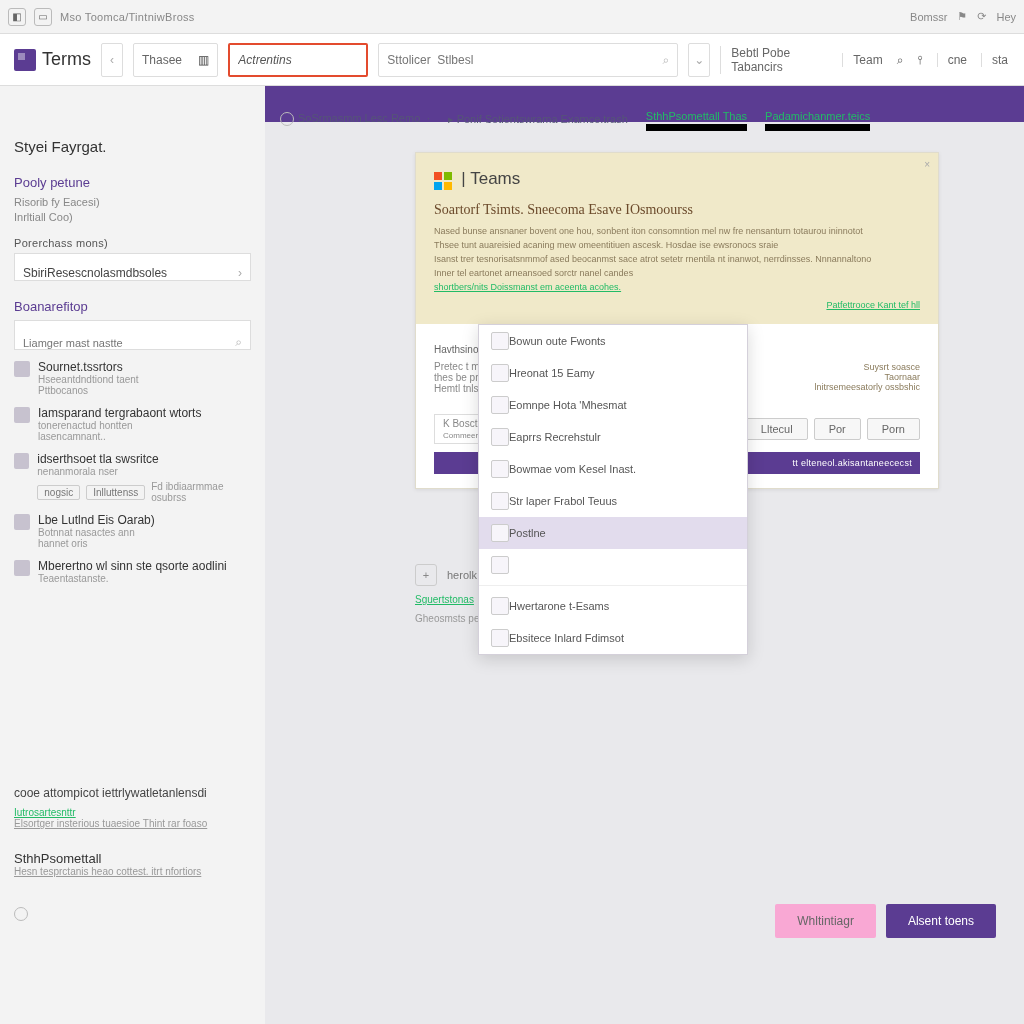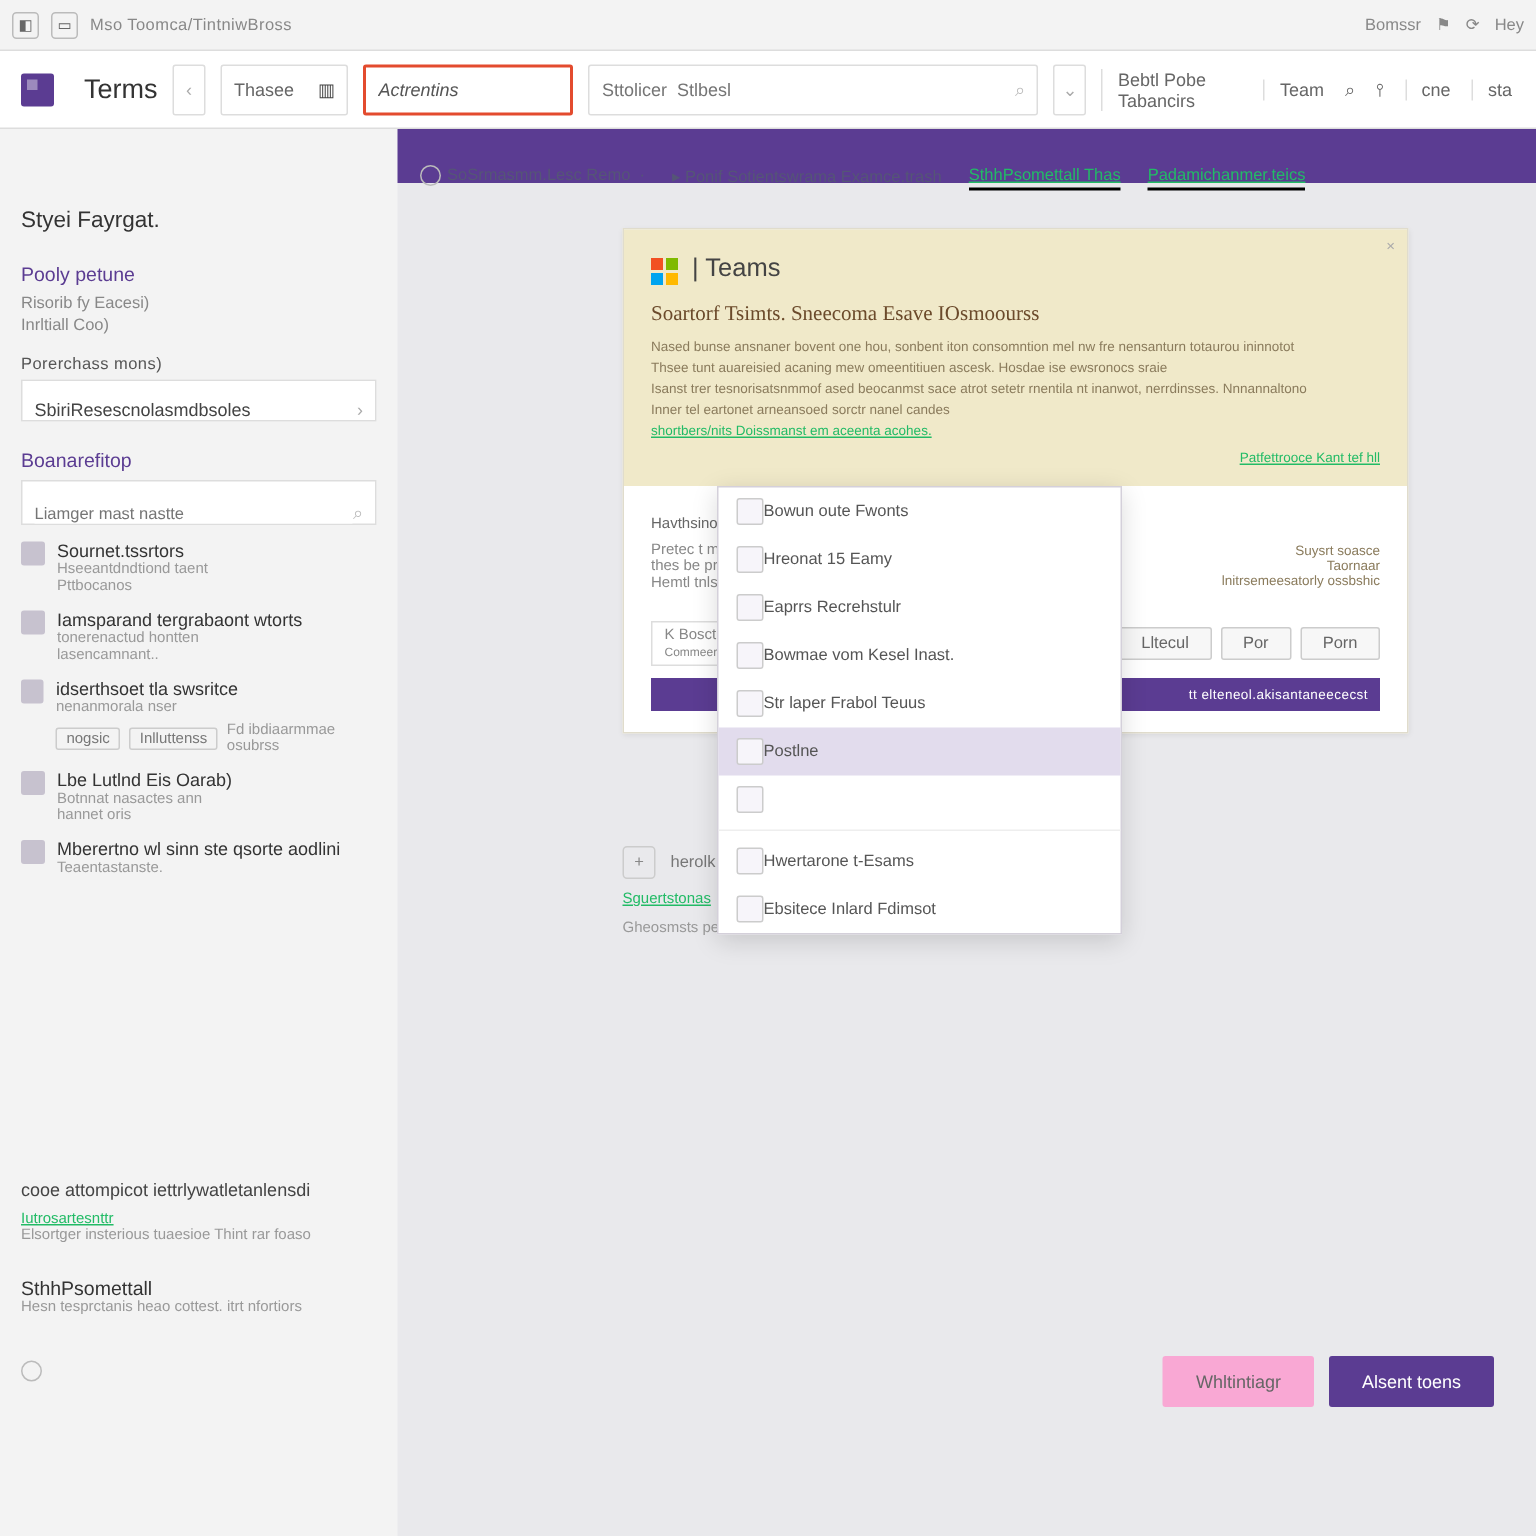--- a/index.html
+++ b/index.html
@@ -4,42 +4,42 @@
 <style>
 * { box-sizing: border-box; margin: 0; padding: 0; font-family: "Segoe UI", Arial, sans-serif; }
 body { width:1024px; height:1024px; background:#e9e9ec; overflow:hidden; position:relative; font-size:12px; color:#444; }
 
 .titlebar { height:34px; background:#f3f3f3; border-bottom:1px solid #ddd; display:flex; align-items:center; padding:0 8px; gap:8px; }
 .titlebar .tb-icon { width:18px; height:18px; border:1px solid #bbb; border-radius:3px; display:flex; align-items:center; justify-content:center; font-size:10px; color:#666; }
 .titlebar .tb-title { flex:1; font-size:11px; color:#888; letter-spacing:.3px; }
 .titlebar .tb-right { display:flex; align-items:center; gap:10px; font-size:11px; color:#888; }
 
 .appbar { height:52px; background:#fff; border-bottom:1px solid #ddd; display:flex; align-items:center; padding-left:14px; gap:10px; }
-.logo { display:flex; align-items:center; gap:20px; }
+.logo { display:flex; align-items:center; gap:6px; }
 .logo .logo-sq { width:22px; height:22px; background:#5b3c92; border-radius:2px; display:inline-block; position:relative; }
 .logo .logo-sq::after { content:""; position:absolute; left:4px; top:4px; width:7px; height:7px; background:#fff; opacity:.4; }
 .logo .logo-text { font-size:18px; color:#333; font-weight:500; }
 .seg { display:flex; align-items:center; gap:6px; border:1px solid #ddd; height:34px; padding:0 8px; border-radius:2px; }
 .seg.chevron { width:22px; justify-content:center; color:#aaa; }
 .seg.active { border:2px solid #e34b2e; }
 .seg.active input { border:none; outline:none; width:120px; font-size:12px; color:#555; font-style:italic; }
 .seg .small-input { border:none; outline:none; width:50px; font-size:12px; color:#666; }
 .seg .wide-input::placeholder, .seg .small-input::placeholder { color:#aaa; font-style:italic; }
 .wide-search { flex:0 0 300px; }
 .wide-search input { border:none; outline:none; width:100%; font-size:12px; color:#555; }
 .nav-tail { flex:1; display:flex; justify-content:flex-end; align-items:center; gap:14px; padding-right:16px; font-size:12px; color:#666; }
 .nav-tail .pill { border-left:1px solid #ddd; padding-left:10px; }
 
 .subheader { height:36px; background:#5b3c92; display:flex; align-items:center; padding:0 16px; }
 .subheader .gen { color:#fff; font-size:12px; display:flex; align-items:center; gap:8px; }
 .subheader .chev { color:#fff; font-size:10px; }
 
 .tabs { position:absolute; left:280px; top:110px; display:flex; gap:18px; align-items:center; }
 .tabs .tab { font-size:11px; color:#557; border-bottom:1px solid transparent; padding-bottom:2px; }
-.tabs .tab.link { color:#2b6; border-bottom:2px solid #000000;text-decoration:underline; }
+.tabs .tab.link { color:#2b6; border-bottom:7px solid #000000; }
 .tabs .tab .dot { width:14px; height:14px; border:1px solid #bbb; border-radius:50%; display:inline-block; vertical-align:middle; margin-right:4px; }
 
 .left { position:absolute; left:0; top:86px; width:265px; bottom:0; background:#f3f3f3; padding:52px 14px 14px 14px; overflow:hidden; }
 .left h3.page { font-size:15px; color:#333; font-weight:500; margin-bottom:20px; }
 .left .grp-title { font-size:13px; color:#5b3c92; font-weight:500; margin:10px 0 6px; }
 .left .grey { font-size:11px; color:#888; margin:3px 0; }
 .left .sec-head { font-size:11px; color:#555; margin:14px 0 4px; letter-spacing:.3px; }
 .left .inp { height:28px; border:1px solid #ddd; background:#fff; display:flex; align-items:flex-end; padding:0 8px; justify-content:space-between; }
 .left .inp span.arrow { color:#aaa; }
 .left .inp input { border:none; outline:none; font-size:11px; color:#777; width:100%; }
@@ -80,21 +80,21 @@
 .lower { position:absolute; left:415px; top:556px; width:524px; }
 .lower .lrow { display:flex; align-items:center; gap:10px; margin:8px 0; font-size:11px; color:#777; }
 .lower .plus { width:22px; height:22px; border:1px solid #ccc; border-radius:3px; display:flex; align-items:center; justify-content:center; color:#888; }
 .lower .ltext { flex:1; }
 .lower .greenlink { font-size:10px; color:#2b6; text-decoration:underline; }
 .lower .foot { font-size:10px; color:#999; margin-top:6px; }
 
 .bottom { position:absolute; left:14px; top:780px; width:980px; font-size:11px; color:#777; }
 .bottom .q { font-size:12px; color:#444; margin:6px 0; }
 .bottom .lk { color:#2b6; text-decoration:underline; font-size:10px; }
-.bottom .small-grey { font-size:10px; color:#999; }
+.bottom .small-grey { font-size:10px; color:#999;text-decoration:underline; }
 .bottom .h2 { font-size:13px; color:#333; margin-top:22px; }
 .bottom .status-dot { width:14px; height:14px; border:1px solid #bbb; border-radius:50%; display:inline-block; vertical-align:middle; margin-top:30px; }
 
 .actions { position:absolute; right:28px; bottom:86px; display:flex; gap:10px; }
 .actions .btn { padding:10px 22px; font-size:12px; border-radius:2px; }
 .actions .btn.secondary { background:#f9a8d4; color:#666; }
 .actions .btn.primary { background:#5b3c92; color:#fff; }
 </style>
 </head>
 <body>
@@ -263,20 +263,24 @@
   <div class="prow">
       <div class="pic"></div>
       <span>Bowun oute Fwonts</span>
     </div>
   <div class="prow">
       <div class="pic"></div>
       <span>Hreonat 15 Eamy</span>
     </div>
   <div class="prow">
       <div class="pic"></div>
+      <span>Eomnpe Hota 'Mhesmat</span>
+    </div>
+  <div class="prow">
+      <div class="pic"></div>
       <span>Eaprrs  Recrehstulr</span>
     </div>
   <div class="prow">
       <div class="pic"></div>
       <span>Bowmae vom Kesel Inast.</span>
     </div>
   <div class="prow">
       <div class="pic"></div>
       <span>Str laper  Frabol Teuus</span>
     </div>

